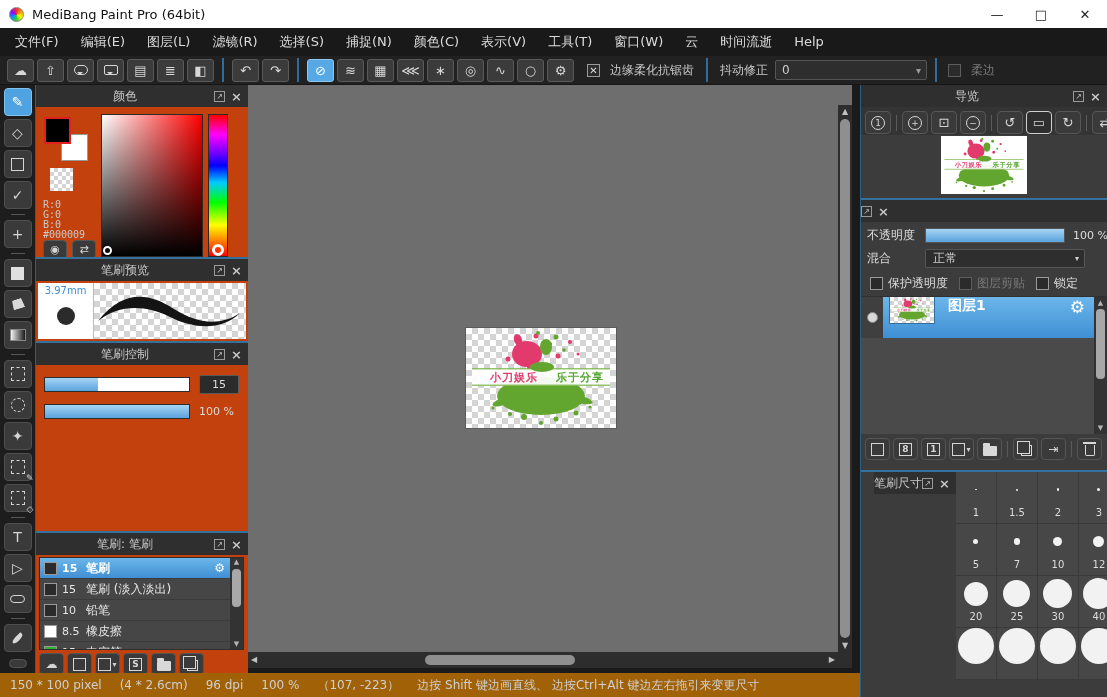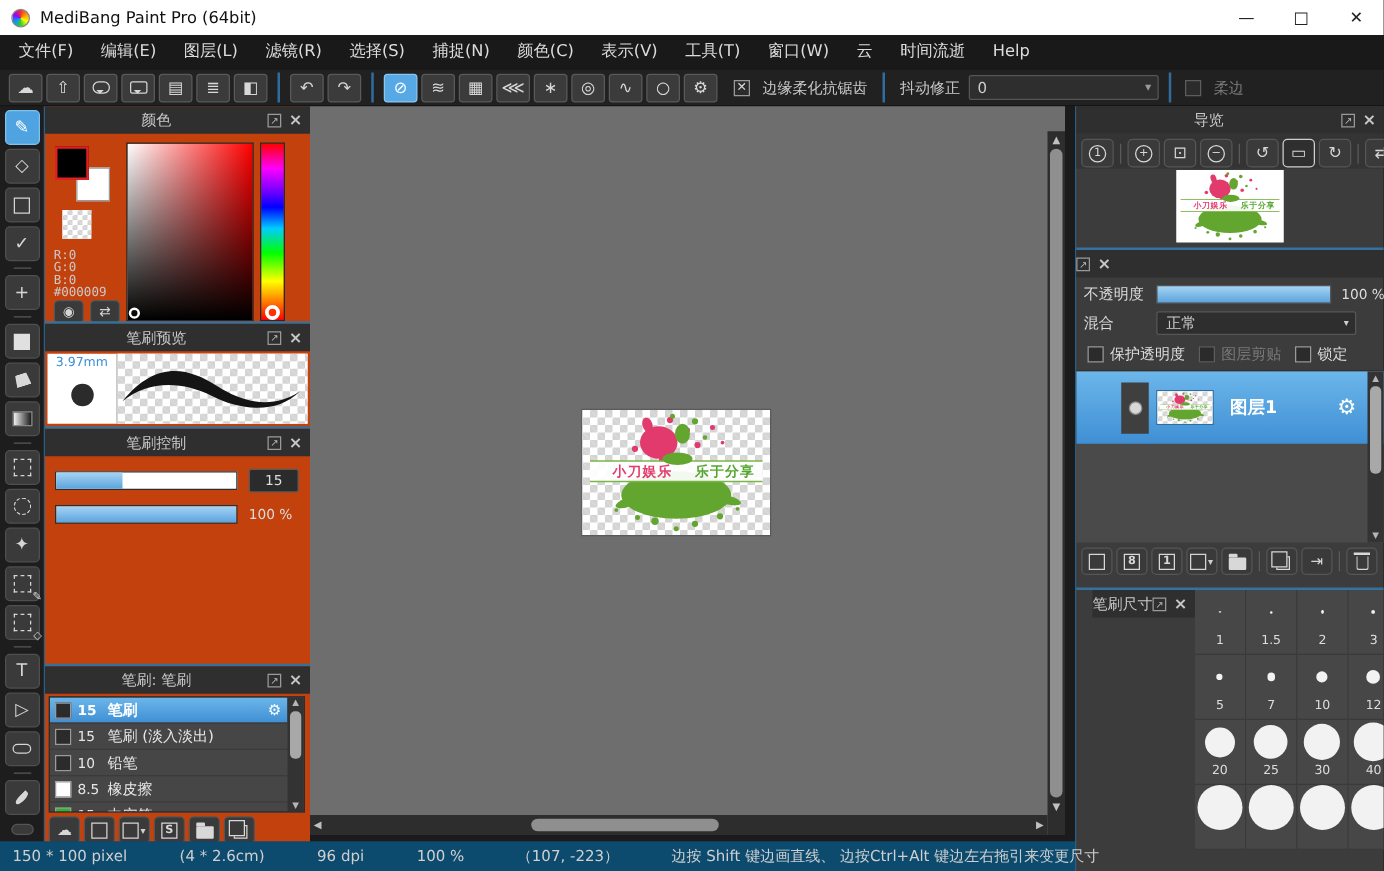--- a/index.html
+++ b/index.html
@@ -178,21 +178,21 @@
   .lslider { width:140px; height:15px; background:#2b2b2b; border:1px solid #555; position:relative; flex:none; }
   .lslider .fill { height:100%; background:linear-gradient(to bottom,#a6d4f4,#5ba4dd); }
   .lval { color:#ddd; font-size:11px; margin-left:8px; white-space:nowrap; }
   .ldrop { width:160px; height:19px; background:#2e2e2e; border:1px solid #565656; border-radius:2px;
     color:#ccc; font-size:12px; display:flex; align-items:center; padding-left:7px; }
   .ldrop .caret { margin-left:auto; margin-right:5px; }
   .lcheck-row { display:flex; align-items:center; margin:7px 4px 4px 6px; gap:2px; }
   .lcb-label { color:#ddd; font-size:12px; margin-right:6px; white-space:nowrap; }
   .lcb-label.dim { color:#787878; }
   .layer-list { height:138px; background:#4a4a4a; border-top:1px solid #303030; position:relative; overflow:hidden; }
-  .layer-row { height:58px; background:linear-gradient(to bottom,#6cb6ea,#3f8fd4); display:flex; align-items:center;padding-left:36px; }
+  .layer-row { height:41px; background:linear-gradient(to bottom,#6cb6ea,#3f8fd4); display:flex; align-items:flex-start; }
   .lgutter { width:22px; height:41px; background:#3f3f3f; display:flex; align-items:center; justify-content:center; flex:none; }
   .ldot { width:11px; height:11px; border-radius:50%; background:#d8d8d8; border:1px solid #888; }
   .lthumb { width:44px; height:26px; margin-left:7px; position:relative; overflow:hidden; flex:none; box-shadow:0 0 0 1px #2f6f9f; }
   .lname { color:#fff; font-size:14px; font-weight:bold; margin-left:14px; flex:1; }
   .lgear { color:#fff; font-size:17px; margin-right:22px; }
   .lscroll { position:absolute; right:0; top:0; bottom:0; width:13px; background:#333; }
   .lscroll .arr { position:absolute; left:0; width:13px; text-align:center; color:#b5b5b5; font-size:7px; }
   .lscroll .thumb { position:absolute; left:2px; top:12px; width:9px; height:70px; background:#a8a8a8; border-radius:4px; }
   .layer-btns { display:flex; align-items:center; gap:3px; padding:4px 0 0 4px; }
 
@@ -206,22 +206,22 @@
   .size-dot { background:#f2f2f2; border-radius:50%; }
   .size-label { color:#ddd; font-size:10px; height:13px; }
   .size-gap { flex:1; background:#3c3c3c; }
   .size-scroll { width:16px; background:#2e2e2e; position:relative; flex:none; }
   .size-scroll .arr { position:absolute; left:0; width:16px; text-align:center; color:#c0c0c0; font-size:8px; }
   .size-scroll .thumb { position:absolute; left:2px; top:13px; width:12px; height:128px; background:#c4c4c4; border-radius:6px; }
   .grip { position:absolute; right:1px; bottom:1px; width:13px; height:13px;
     background:repeating-linear-gradient(135deg,transparent 0 3px,#8a8a8a 3px 4px); }
 
   
-  .statusbar { position:absolute; left:0; top:673px; width:860px; height:24px; background:#0c4a6e;
-    display:flex; align-items:center; padding-left:10px; color:#cfcfcf; font-size:12px;gap:24px; }
+  .statusbar { position:absolute; left:0; top:673px; width:860px; height:24px; background:#a16207;
+    display:flex; align-items:center; padding-left:10px; color:#cfcfcf; font-size:12px; }
   .statusbar span { margin-right:18px; white-space:nowrap; }
   .g { display:flex; align-items:center; justify-content:center; }
 </style>
 </head>
 <body>
 
 <div id="app">
 
   <div class="titlebar">
     <span class="appicon"></span>

